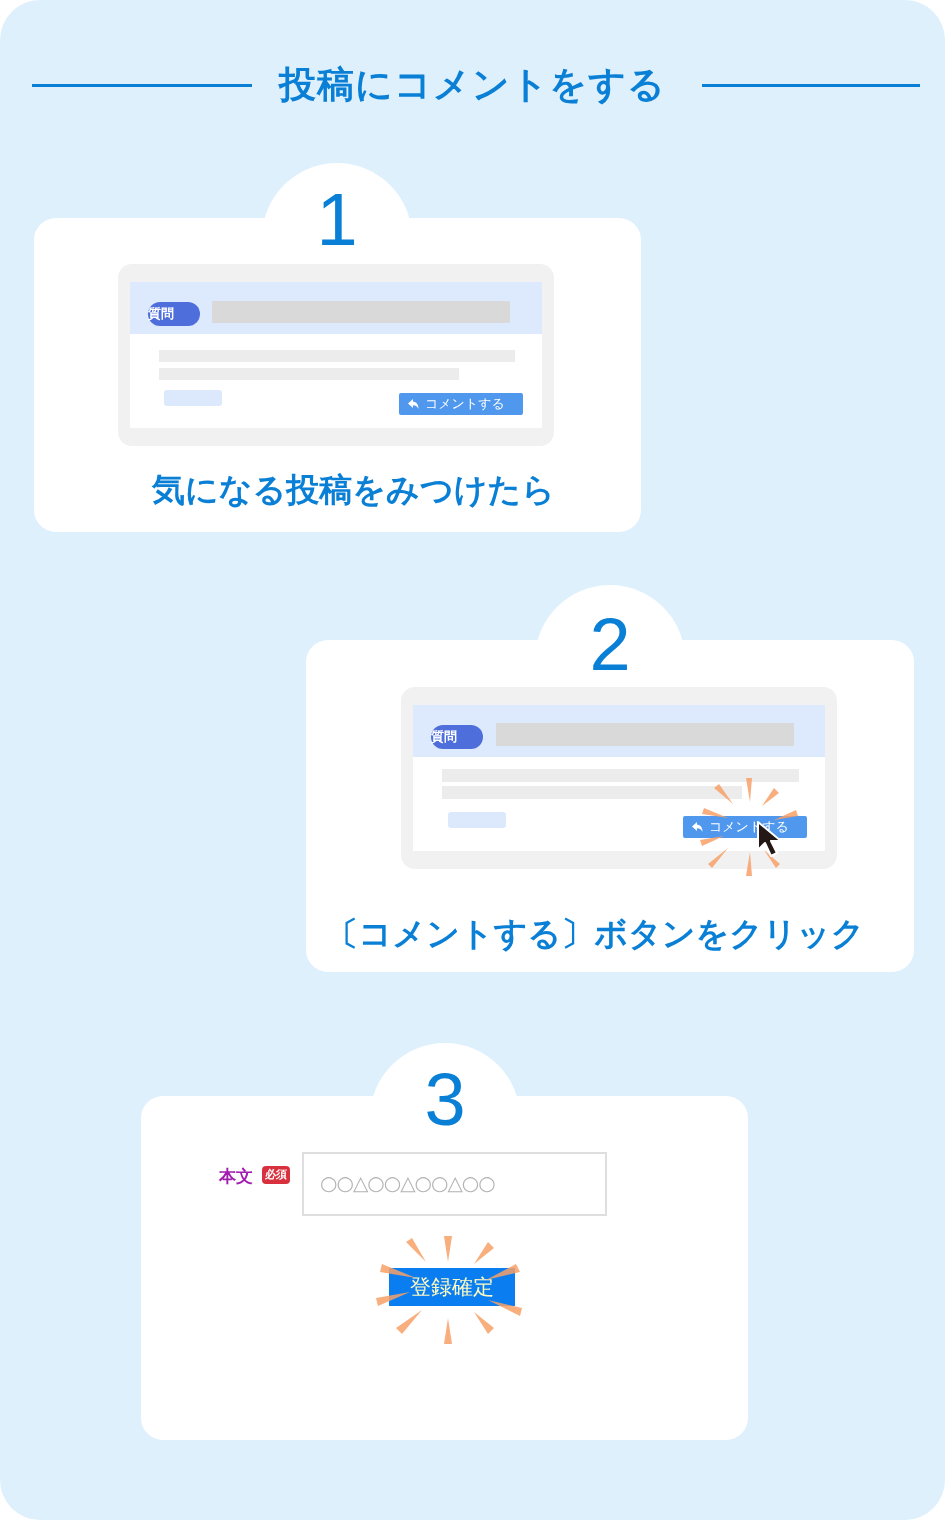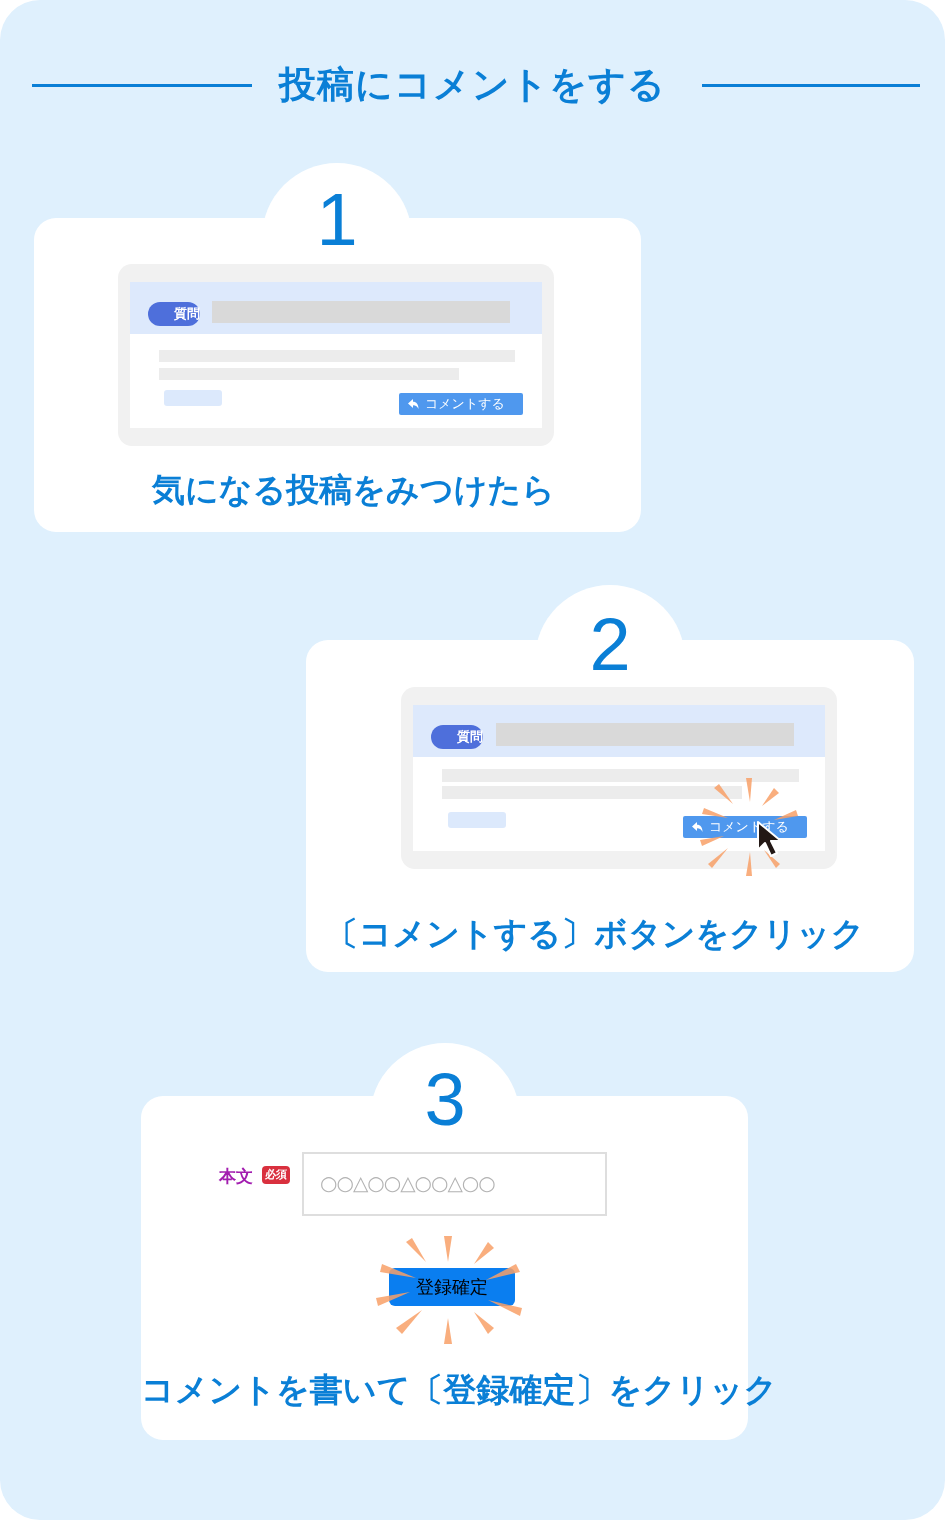--- a/index.html
+++ b/index.html
@@ -19,35 +19,35 @@
   .step-num { position:absolute; width:150px; text-align:center; font-size:74px; color:#0a7fd6;
               font-family:"Liberation Sans",sans-serif; line-height:80px; }
   .caption { position:absolute; text-align:center; color:#0a7fd6; font-size:33px; font-weight:bold;
              line-height:44px; white-space:nowrap; }
 
   
   .mock { position:absolute; width:436px; height:182px; background:#f1f1f1; border-radius:14px; }
   .mock-inner { position:absolute; left:12px; top:18px; width:412px; height:146px; background:#ffffff; }
   .mock-head { position:absolute; left:0; top:0; width:412px; height:52px; background:#dde9fc; }
   .tag { position:absolute; left:18px; top:20px; width:52px; height:24px; border-radius:12px;
-         background:#4e6fdb; color:#fff; font-size:13px; font-weight:bold; text-align:right; line-height:24px; }
+         background:#4e6fdb; color:#fff; font-size:13px; font-weight:bold; text-align:left; line-height:24px; }
   .bar-gray { position:absolute; background:#d9d9d9; }
   .bar-light { position:absolute; background:#ececec; }
   .pill-blue { position:absolute; background:#dce9fc; border-radius:3px; }
   .comment-btn { position:absolute; height:22px; background:#4f98ee; border-radius:2px; color:#fff;
                  font-size:13px; line-height:22px; padding-left:26px; box-sizing:border-box; white-space:nowrap; }
   .comment-btn .reply { position:absolute; left:8px; top:4px; width:14px; height:14px; }
 
   
   .field-label { position:absolute; font-size:17px; font-weight:bold; color:#a21caf; line-height:22px; }
   .req { position:absolute; background:#d9303e; color:#fff; font-size:11px; font-weight:bold;
          border-radius:4px; text-align:center; line-height:18px; }
   .text-input { position:absolute; border:2px solid #dedede; background:#fff; box-sizing:border-box;
                 color:#b3b3b3; font-size:20px; letter-spacing:-1px; padding-left:16px; line-height:58px; }
-  .confirm-btn { position:absolute; background:#0a7ef0; color:#000000; border-radius:6px; font-size:18px;
+  .confirm-btn { position:absolute; background:#0a7ef0; color:#fef9c3; border-radius:0; font-size:21px;
                  text-align:center; line-height:38px; }
   .burst { position:absolute; pointer-events:none; }
 </style>
 </head>
 <body>
 
 <div class="frame">
 
   <div class="title-row">
     <div class="title-line left"></div>
@@ -134,15 +134,14 @@
       <polygon points="30,8 36,4 50,28"></polygon>
       <polygon points="4,38 6,30 40,44"></polygon>
       <polygon points="140,30 144,38 110,46"></polygon>
       <polygon points="2,72 0,64 34,58"></polygon>
       <polygon points="146,74 144,82 112,66"></polygon>
       <polygon points="26,100 20,94 46,76"></polygon>
       <polygon points="68,110 76,110 72,84"></polygon>
       <polygon points="112,100 118,94 98,78"></polygon>
     </g>
   </svg>
-  <div class="caption" style="left:141px;width:607px;top:1368px;">コメントを書いて〔登録確定〕をクリック</div>
 
 </div>
 
 </body></html>

